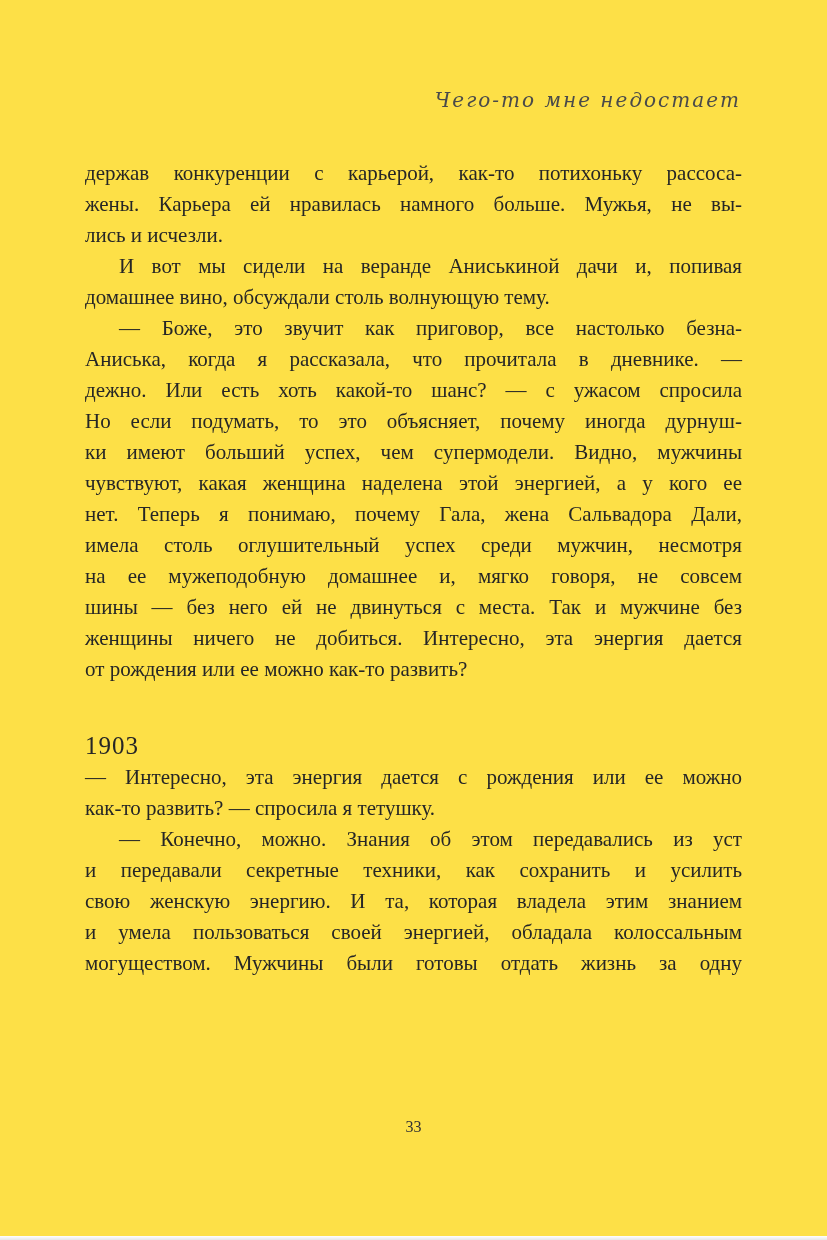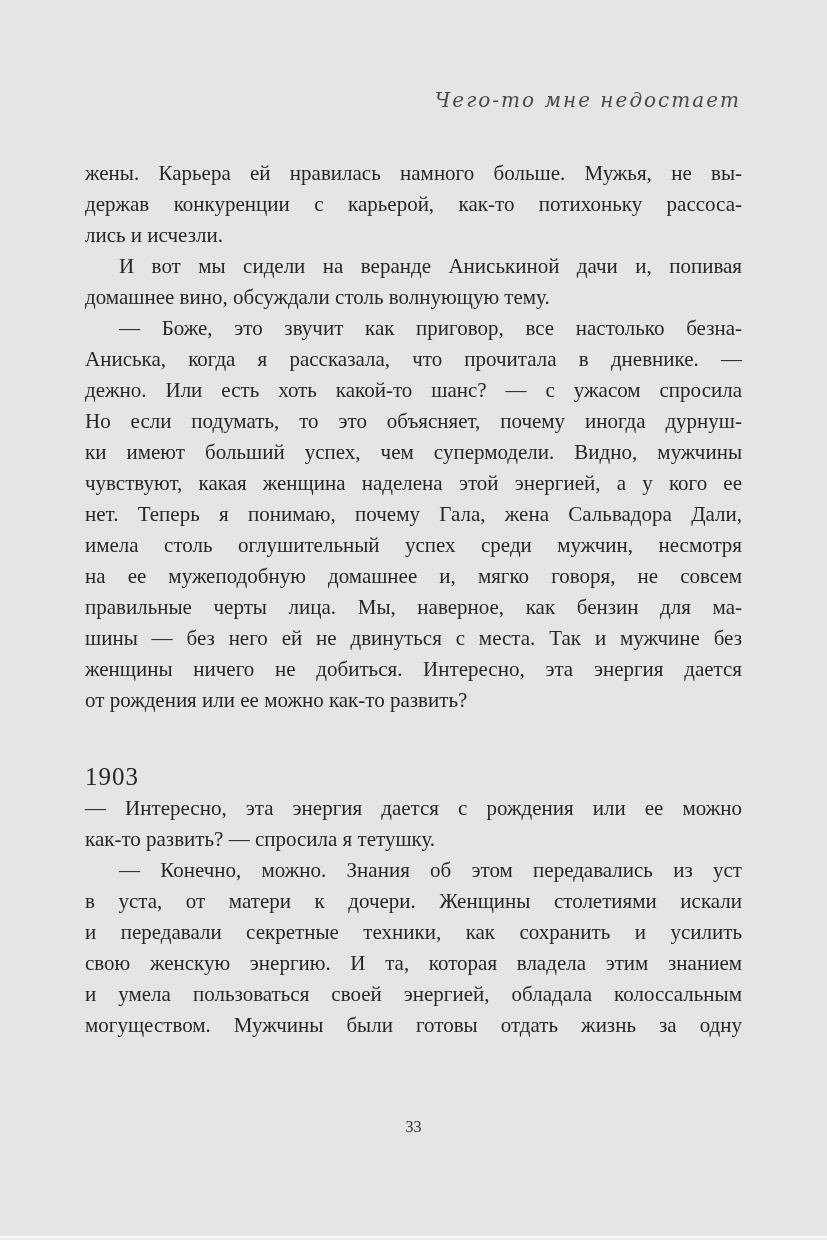--- a/index.html
+++ b/index.html
@@ -4,21 +4,21 @@
 <style>
   * { margin: 0; padding: 0; box-sizing: border-box; }
   html, body { background: #ffffff; }
   body { font-family: "Liberation Serif", serif; }
 
   .page {
     position: relative;
     width: 827px;
     height: 1240px;
     margin: 0 auto;
-    background: #e5e5e5;
+    background: #fde047;
     overflow: hidden;
   }
 
   .running-header {
     position: absolute;
     top: 88px;
     right: 86px;
     font-family: "DejaVu Serif", serif;
     font-style: italic;
     font-size: 20px;
@@ -75,51 +75,49 @@
 </style>
 </head>
 <body>
 
 <div class="page">
 
   <div class="running-header">Чего-то мне недостает</div>
 
   <div class="text-block">
       <div class="paragraph">
+        <div class="line">держав конкуренции с карьерой, как-то потихоньку рассоса-</div>
         <div class="line">жены. Карьера ей нравилась намного больше. Мужья, не вы-</div>
-        <div class="line">держав конкуренции с карьерой, как-то потихоньку рассоса-</div>
         <div class="line last">лись и исчезли.</div>
       </div>
       <div class="paragraph">
         <div class="line indent">И вот мы сидели на веранде Аниськиной дачи и, попивая</div>
         <div class="line last">домашнее вино, обсуждали столь волнующую тему.</div>
       </div>
       <div class="paragraph">
         <div class="line indent">— Боже, это звучит как приговор, все настолько безна-</div>
         <div class="line">Аниська, когда я рассказала, что прочитала в дневнике. —</div>
         <div class="line">дежно. Или есть хоть какой-то шанс? — с ужасом спросила</div>
         <div class="line">Но если подумать, то это объясняет, почему иногда дурнуш-</div>
         <div class="line">ки имеют больший успех, чем супермодели. Видно, мужчины</div>
         <div class="line">чувствуют, какая женщина наделена этой энергией, а у кого ее</div>
         <div class="line">нет. Теперь я понимаю, почему Гала, жена Сальвадора Дали,</div>
         <div class="line">имела столь оглушительный успех среди мужчин, несмотря</div>
         <div class="line">на ее мужеподобную домашнее и, мягко говоря, не совсем</div>
-        <div class="line">правильные черты лица. Мы, наверное, как бензин для ма-</div>
         <div class="line">шины — без него ей не двинуться с места. Так и мужчине без</div>
         <div class="line">женщины ничего не добиться. Интересно, эта энергия дается</div>
         <div class="line last">от рождения или ее можно как-то развить?</div>
       </div>
       <div class="section-heading">1903</div>
       <div class="paragraph">
         <div class="line">— Интересно, эта энергия дается с рождения или ее можно</div>
         <div class="line last">как-то развить? — спросила я тетушку.</div>
       </div>
       <div class="paragraph">
         <div class="line indent">— Конечно, можно. Знания об этом передавались из уст</div>
-        <div class="line">в уста, от матери к дочери. Женщины столетиями искали</div>
         <div class="line">и передавали секретные техники, как сохранить и усилить</div>
         <div class="line">свою женскую энергию. И та, которая владела этим знанием</div>
         <div class="line">и умела пользоваться своей энергией, обладала колоссальным</div>
         <div class="line">могуществом. Мужчины были готовы отдать жизнь за одну</div>
       </div>
     </div>
 
   <div class="page-number">33</div>
 
   <div class="page-bottom-edge"></div>

